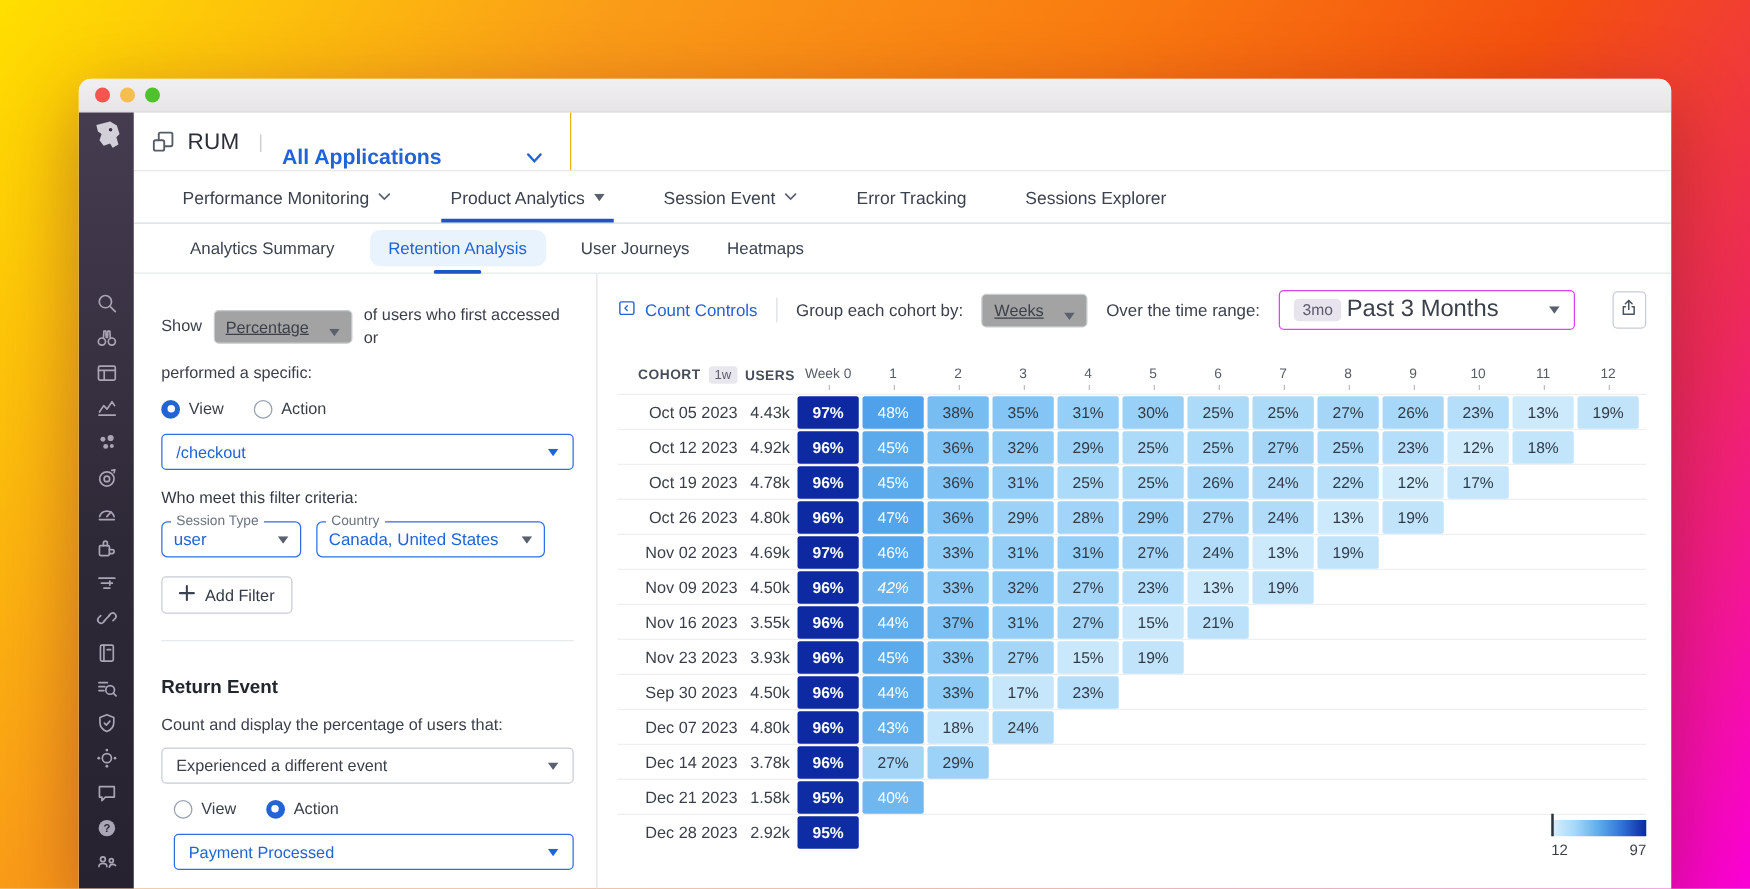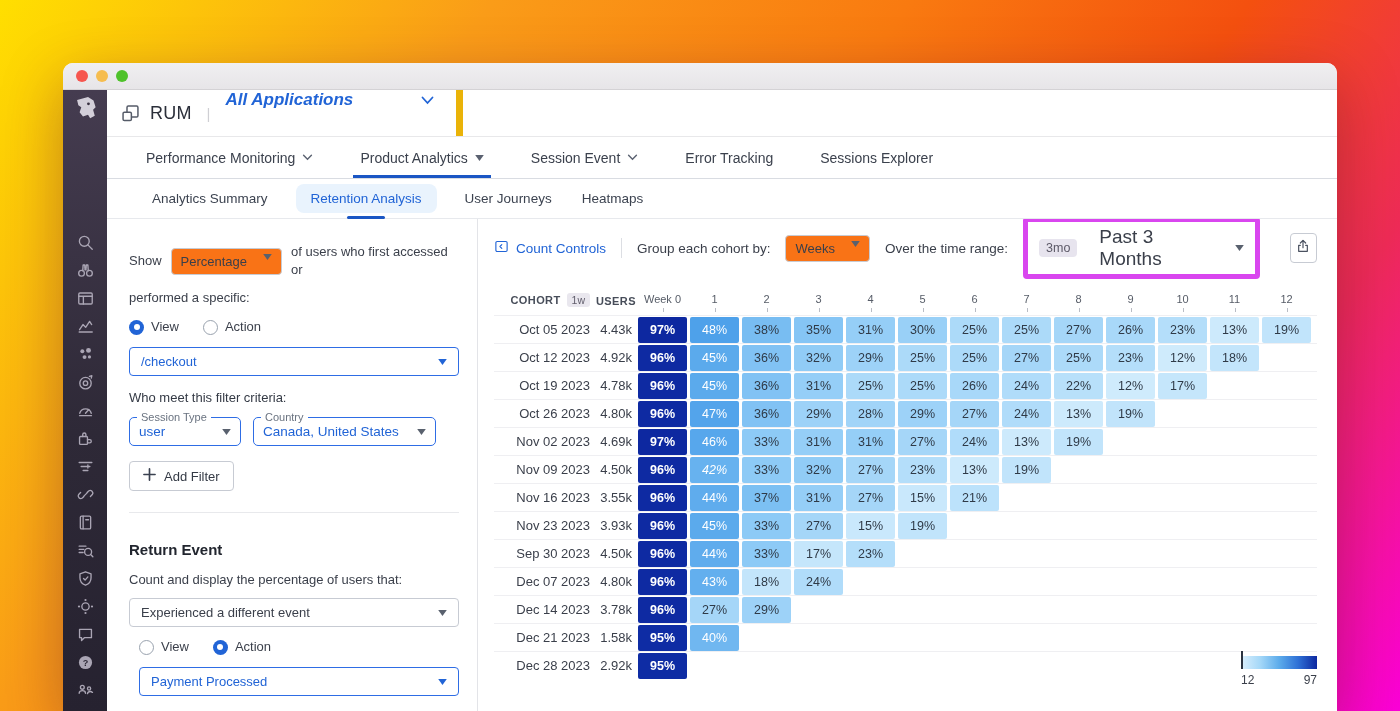--- a/index.html
+++ b/index.html
@@ -30,39 +30,39 @@
   .side-ico{width:19px; height:19px; display:flex; align-items:center; justify-content:center; color:#aaa5b4; cursor:pointer;}
   .side-ico svg{width:19px;height:19px;}
 
   .main{flex:1; display:flex; flex-direction:column; min-width:0;}
   
   .app-header{height:47px; flex:0 0 auto; border-bottom:1px solid #e8e8ea; display:flex; align-items:center; padding-left:13px;}
   .rum-ico{display:flex;align-items:center;margin-right:9px;}
   .product-name{font-size:18px; color:#2b2f3a; font-weight:500; letter-spacing:.2px;}
   .hdiv{color:#cfcfd4; margin:0 15px; font-size:15px;}
   .app-selector{display:flex; align-items:center; justify-content:space-between; width:208px; color:#2164d6; font-size:17px; font-weight:600; cursor:pointer;}
-  .selector-wrap{height:100%; display:flex; align-items:flex-start; border-right:7px solid #eab308; padding-right:22px;font-style:italic;}
+  .selector-wrap{height:100%; display:flex; align-items:flex-end; border-right:1px solid #eab308; padding-right:22px;}
   
   .nav-tabs{height:42px; flex:0 0 auto; border-bottom:1px solid #d9dce2; display:flex; align-items:stretch; padding-left:39px; gap:47px;}
   .nav-tab{display:flex; align-items:center; gap:7px; font-size:14px; color:#3b414d; position:relative; cursor:pointer; white-space:nowrap;}
   .nav-tab.active::after{content:''; position:absolute; left:-7px; right:-7px; bottom:0; height:3px; background:#1a56c4;}
   .nav-tab .chev{color:#5a6170; display:flex;}
   
   .sub-tabs{height:40px; flex:0 0 auto; border-bottom:1px solid #e7e9ed; display:flex; align-items:center; padding-left:43px; gap:26px;}
   .sub-tab{font-size:13.5px; color:#3c4350; cursor:pointer; position:relative; padding:7px 2px; white-space:nowrap;}
   .sub-tab.active{background:#e9f3fd; color:#2164d6; padding:7px 15px; border-radius:8px;}
   .sub-tab.active::after{content:''; position:absolute; left:50%; transform:translateX(-50%); bottom:-6px; width:38px; height:3px; background:#1a56c4; border-radius:2px;}
 
   .content{flex:1; display:flex; min-height:0;}
   
   .left-panel{width:371px; flex:0 0 auto; border-right:1px solid #e3e4e8; padding:24px 18px 0 22px; overflow:hidden;}
   .panel-title{font-size:15px; font-weight:700; color:#22262f; margin-bottom:13px;}
   .txt{font-size:13px; color:#3a3f4a; line-height:18px;}
   .show-row{display:flex; align-items:center; gap:9px; margin-bottom:10px;}
-  .sel{border:1px solid #c7cbd3; border-radius:4px; background:#f97316; padding:5px 9px; display:inline-flex; align-items:flex-start; gap:16px; font-size:13px; color:#3a3f4a; cursor:pointer; white-space:nowrap;}
+  .sel{border:1px solid #c7cbd3; border-radius:4px; background:#a3a3a3; padding:5px 9px; display:inline-flex; align-items:flex-end; gap:16px; font-size:13px; color:#3a3f4a; cursor:pointer; white-space:nowrap;text-decoration:underline;}
   .caret{color:#59616e; display:flex;}
   .radio-row{display:flex; align-items:center; gap:24px; margin:11px 0;}
   .radio-opt{display:flex; align-items:center; gap:7px; cursor:pointer;}
   .radio{width:15px; height:15px; border-radius:50%; border:1.5px solid #99a2ae; background:#fff; position:relative; flex:0 0 auto;}
   .radio.on{border:none; background:#2164d6;}
   .radio.on::after{content:''; position:absolute; inset:4.5px; border-radius:50%; background:#fff;}
   .sel-full{display:flex; align-items:center; justify-content:space-between; width:100%; border:1px solid #2e6de5; border-radius:4px; padding:6px 11px; font-size:13px; color:#2164d6; cursor:pointer; background:#fff;}
   .sel-full.gray{border-color:#c7cbd3; color:#3a3f4a;}
   .sel-full.gray .caret{color:#59616e;}
   .sel-full .caret{color:#2164d6;}
@@ -74,21 +74,21 @@
   .add-filter{margin-top:15px; display:inline-flex; align-items:center; gap:8px; border:1px solid #c7cbd3; border-radius:4px; padding:6px 13px; font-size:13px; color:#343a45; background:#fff; cursor:pointer;}
   .p-divider{height:1px; background:#e8e9ec; margin-top:21px;}
   .section-gap{margin-top:28px;}
 
   
   .right-panel{flex:1; min-width:0; padding:13px 20px 0 16px; position:relative; overflow:hidden;}
   .controls-row{display:flex; align-items:center; gap:15px; height:32px;}
   .hide-controls{display:flex; align-items:center; gap:7px; color:#2164d6; font-size:13.5px; cursor:pointer; white-space:nowrap;}
   .vdiv{width:1px; height:20px; background:#dcdee3;}
   .ctl-label{font-size:13.5px; color:#3a3f4a; white-space:nowrap;}
-  .range-sel{display:flex; align-items:center; gap:22px; border:5px solid #d946ef; border-radius:4px; padding:4px 11px; width:276px; cursor:pointer;justify-content:flex-end;}
+  .range-sel{display:flex; align-items:center; gap:4px; border:1px solid #d946ef; border-radius:4px; padding:4px 11px; width:276px; cursor:pointer;justify-content:flex-end;}
   .range-badge{background:#e7e4ee; color:#5d5a68; border-radius:4px; padding:2px 7px; font-size:12.5px;}
   .range-text{flex:1; font-size:19px; color:#3a3f4a;}
   .ctl-spacer{flex:1;}
   .export-btn{width:32px; height:30px; border:1px solid #c7cbd3; border-radius:4px; background:#fff; display:flex; align-items:center; justify-content:center; cursor:pointer;}
 
   .cohort-table{margin-top:29px;}
   .t-head{display:flex; align-items:flex-end; font-size:11px; color:#474d59; margin-bottom:3px;}
   .h-cohort{width:96px; display:flex; justify-content:flex-end; align-items:center; gap:6px; font-weight:700; letter-spacing:.4px; padding-bottom:5px;}
   .h-badge{background:#e9e7ee; color:#605d6b; border-radius:3px; padding:1px 5px; font-size:10.5px; font-weight:400; letter-spacing:0;}
   .h-users{width:36px; margin-left:6px; text-align:right; font-weight:700; letter-spacing:.4px; padding-bottom:5px;}

